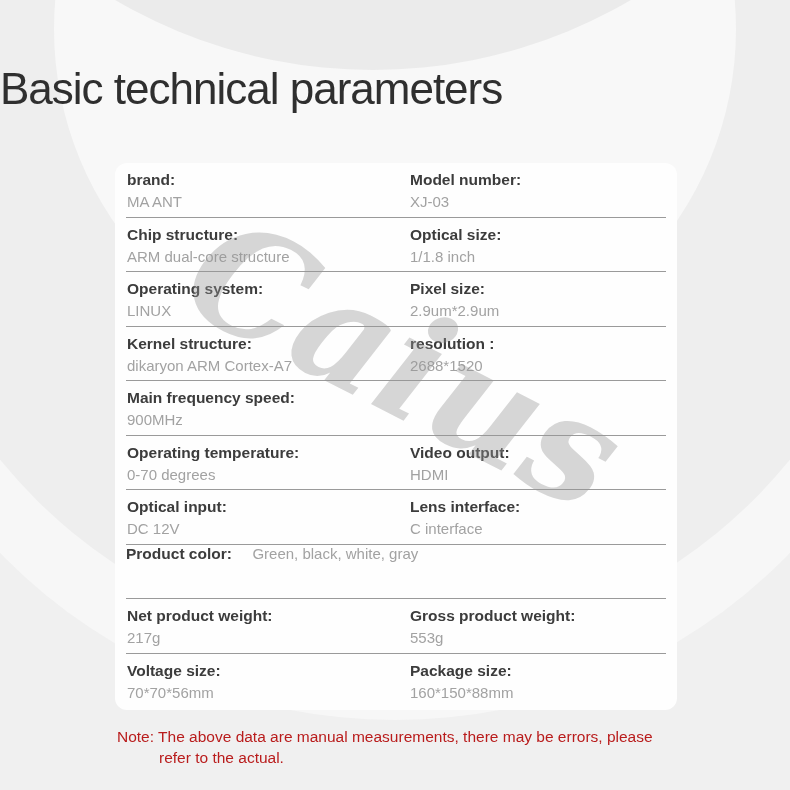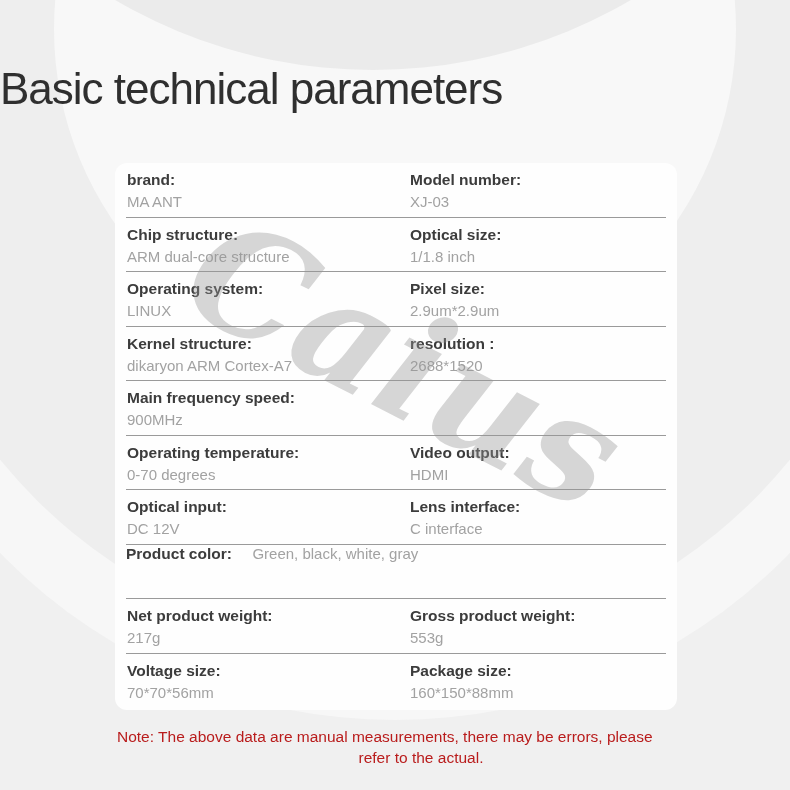--- a/index.html
+++ b/index.html
@@ -39,21 +39,21 @@
   .val { margin-top:4px; font-size:15px; color:#a2a2a2; }
 
   .color-row { align-items:flex-start; }
   .color-row .lbl { display:inline; }
   .color-row .val-inline { display:inline; margin-left:16px; font-size:15px; color:#a2a2a2; }
 
   .note {
     position:absolute; left:117px; top:727px; width:566px;
     font-size:15.5px; color:#b91c1c; line-height:1.35;
   }
-  .note .note-line2 { padding-left:42px;text-align:center; }
+  .note .note-line2 { padding-left:42px; }
 
   .watermark {
     position:absolute; left:155px; top:288px; width:500px; height:150px;
     line-height:150px; text-align:center;
     font-family:"DejaVu Serif", serif; font-style:italic; font-weight:bold;
     font-size:148px; color:rgba(150,150,150,0.38);
     transform:rotate(27deg);
     pointer-events:none; z-index:5;
   }
 </style>

